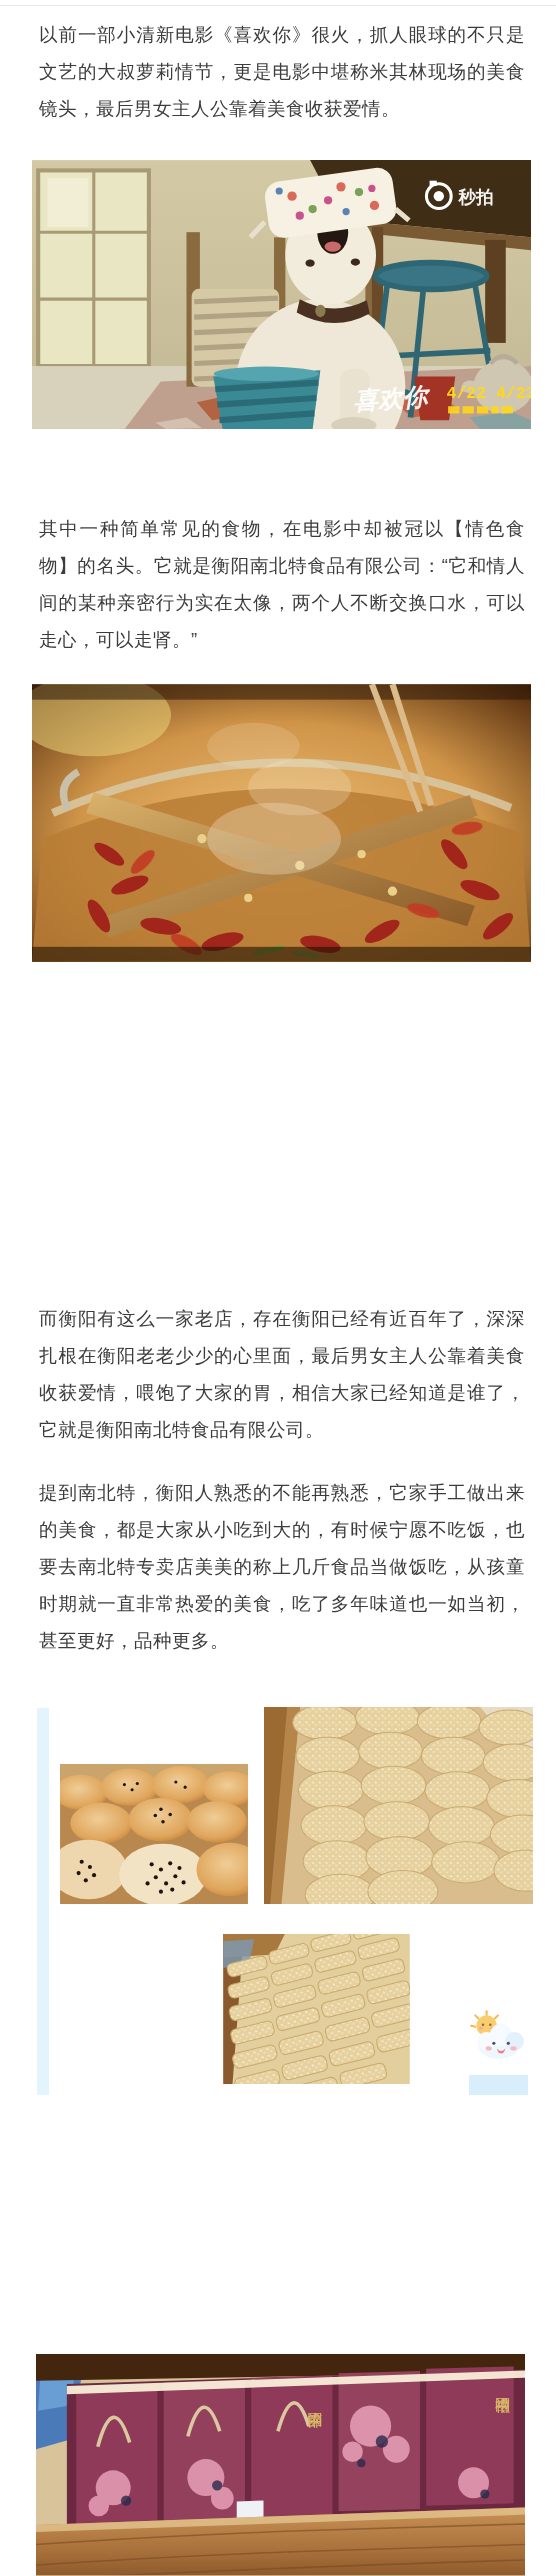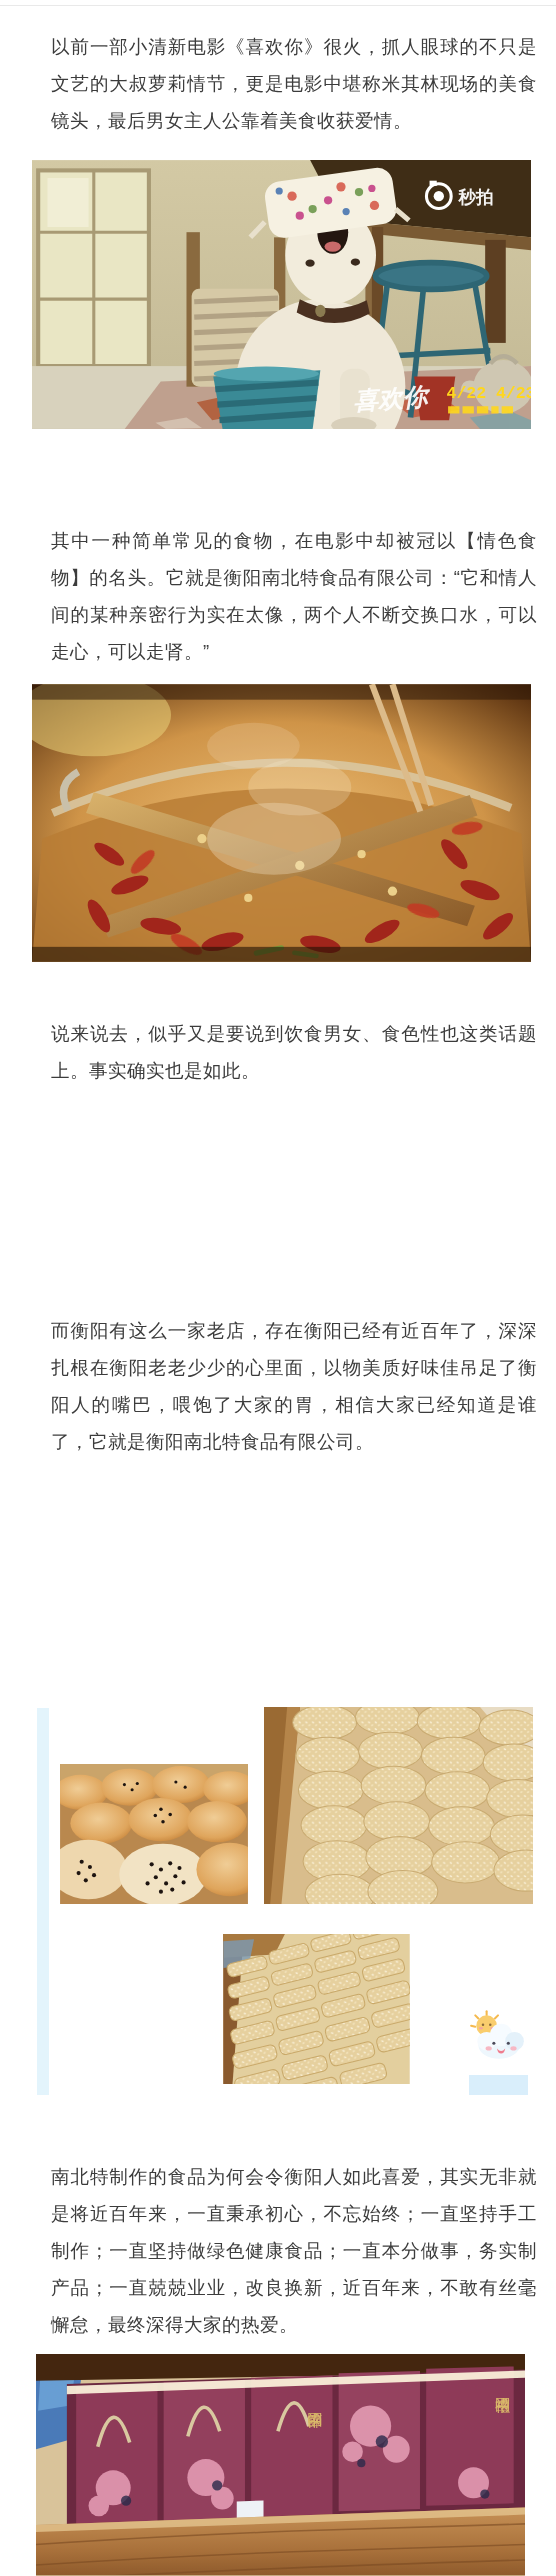--- a/index.html
+++ b/index.html
@@ -1,19 +1,19 @@
 <!DOCTYPE html>
 <html style="font-size:8.2px"><head>
 <meta charset="utf-8">
 <style>
   html,body{margin:0;padding:0;background:#ffffff;}
   .page{position:relative;width:556px;height:2934px;margin:0 auto;background:#fff;
         font-family:"Liberation Sans",sans-serif;overflow:hidden;}
   .top-divider{position:absolute;left:0;top:5.2px;width:556px;height:0.5px;background:#e9e9e9;}
-  .para{position:absolute;left:35px;width:486px;margin:16px;font-size:18.5px;line-height:37px;
+  .para{position:absolute;left:35px;width:486px;margin:4px;font-size:18.5px;line-height:37px;
         color:#3c3c3c;text-align:justify;letter-spacing:0.5px;word-break:break-all;}
   .fig{position:absolute;margin:0;padding:0;font-family:Liberation Mono, monospace;}
   .fig svg{display:block;width:100%;height:100%;}
   .accent-bar{position:absolute;background:#e3f4fc;}
   .wm-app{font-size:34px;font-weight:bold;fill:#ffffff;opacity:.95;}
   .wm-title{font-size:48px;font-style:italic;font-weight:bold;fill:#ffffff;opacity:.92;}
   .wm-dates{font-size:32px;font-weight:bold;fill:#ffd71c;}
   .vert{writing-mode:vertical-rl;}
 </style>
 </head>
@@ -223,22 +223,22 @@
 
       <g fill="#f7ead0">
         <ellipse cx="470" cy="300" rx="130" ry="70" opacity=".32"></ellipse>
         <ellipse cx="520" cy="200" rx="100" ry="55" opacity=".25"></ellipse>
         <ellipse cx="430" cy="120" rx="90" ry="45" opacity=".18"></ellipse>
       </g>
       <rect x="0" y="510" width="969" height="29" fill="#201004" opacity=".6"></rect>
     </svg>
   </figure>
 
-  <p class="para" style="top:999px">说来说去，似乎又是要说到饮食男女、食色性也这类话题上。事实确实也是如此。</p>
-  <p class="para" style="top:1296px">而衡阳有这么一家老店，存在衡阳已经有近百年了，深深扎根在衡阳老老少少的心里面，以物美质好味佳吊足了衡阳人的嘴巴，喂饱了大家的胃，相信大家已经知道是谁了，它就是衡阳南北特食品有限公司。</p>
+  <p class="para" style="top:1296px">而衡阳有这么一家老店，存在衡阳已经有近百年了，深深扎根在衡阳老老少少的心里面，最后男女主人公靠着美食收获爱情，喂饱了大家的胃，相信大家已经知道是谁了，它就是衡阳南北特食品有限公司。</p>
+  <p class="para" style="top:1470px">提到南北特，衡阳人熟悉的不能再熟悉，它家手工做出来的美食，都是大家从小吃到大的，有时候宁愿不吃饭，也要去南北特专卖店美美的称上几斤食品当做饭吃，从孩童时期就一直非常热爱的美食，吃了多年味道也一如当初，甚至更好，品种更多。</p>
 
   <div class="accent-bar" style="left:37px;top:1708px;width:12.4px;height:387px"></div>
   <div class="accent-bar" style="left:469px;top:2075px;width:59px;height:20px;background:#d9eefb"></div>
 
   <figure class="fig" style="left:264px;top:1707px;width:269px;height:197px">
     <svg viewBox="0 0 523 383">
       <defs>
         <pattern id="ses" width="13" height="13" patternUnits="userSpaceOnUse">
           <rect width="13" height="13" fill="#e6d09e"></rect>
           <ellipse cx="3.5" cy="4" rx="2.8" ry="1.6" fill="#f8eed4" transform="rotate(28 3.5 4)"></ellipse>
@@ -399,21 +399,20 @@
         <circle cx="92" cy="62" r="18" fill="#e4f1fa"></circle>
         <circle cx="52" cy="66" r="3" fill="#4a4a5a"></circle>
           <circle cx="80" cy="66" r="3" fill="#4a4a5a"></circle>
         <ellipse cx="42" cy="76" rx="6" ry="4" fill="#f7b8c4"></ellipse>
           <ellipse cx="90" cy="76" rx="6" ry="4" fill="#f7b8c4"></ellipse>
         <path d="M58,76 q8,10 16,0 q-2,10 -8,10 t-8,-10" fill="#ef7d8e"></path>
       </g>
     </svg>
   </figure>
 
-  <p class="para" style="top:2142px">南北特制作的食品为何会令衡阳人如此喜爱，其实无非就是将近百年来，一直秉承初心，不忘始终；一直坚持手工制作；一直坚持做绿色健康食品；一直本分做事，务实制产品；一直兢兢业业，改良换新，近百年来，不敢有丝毫懈怠，最终深得大家的热爱。</p>
 
   <figure class="fig" style="left:36px;top:2354px;width:489px;height:365px">
     <svg viewBox="0 0 950 709">
       <defs>
         <linearGradient id="beam" x1="0" y1="0" x2="0" y2="1">
           <stop offset="0" stop-color="#c79257"></stop>
             <stop offset=".5" stop-color="#a8703a"></stop>
             <stop offset="1" stop-color="#7a4a22"></stop>
         </linearGradient>
         <linearGradient id="obox" x1="0" y1="0" x2="1" y2="0">

